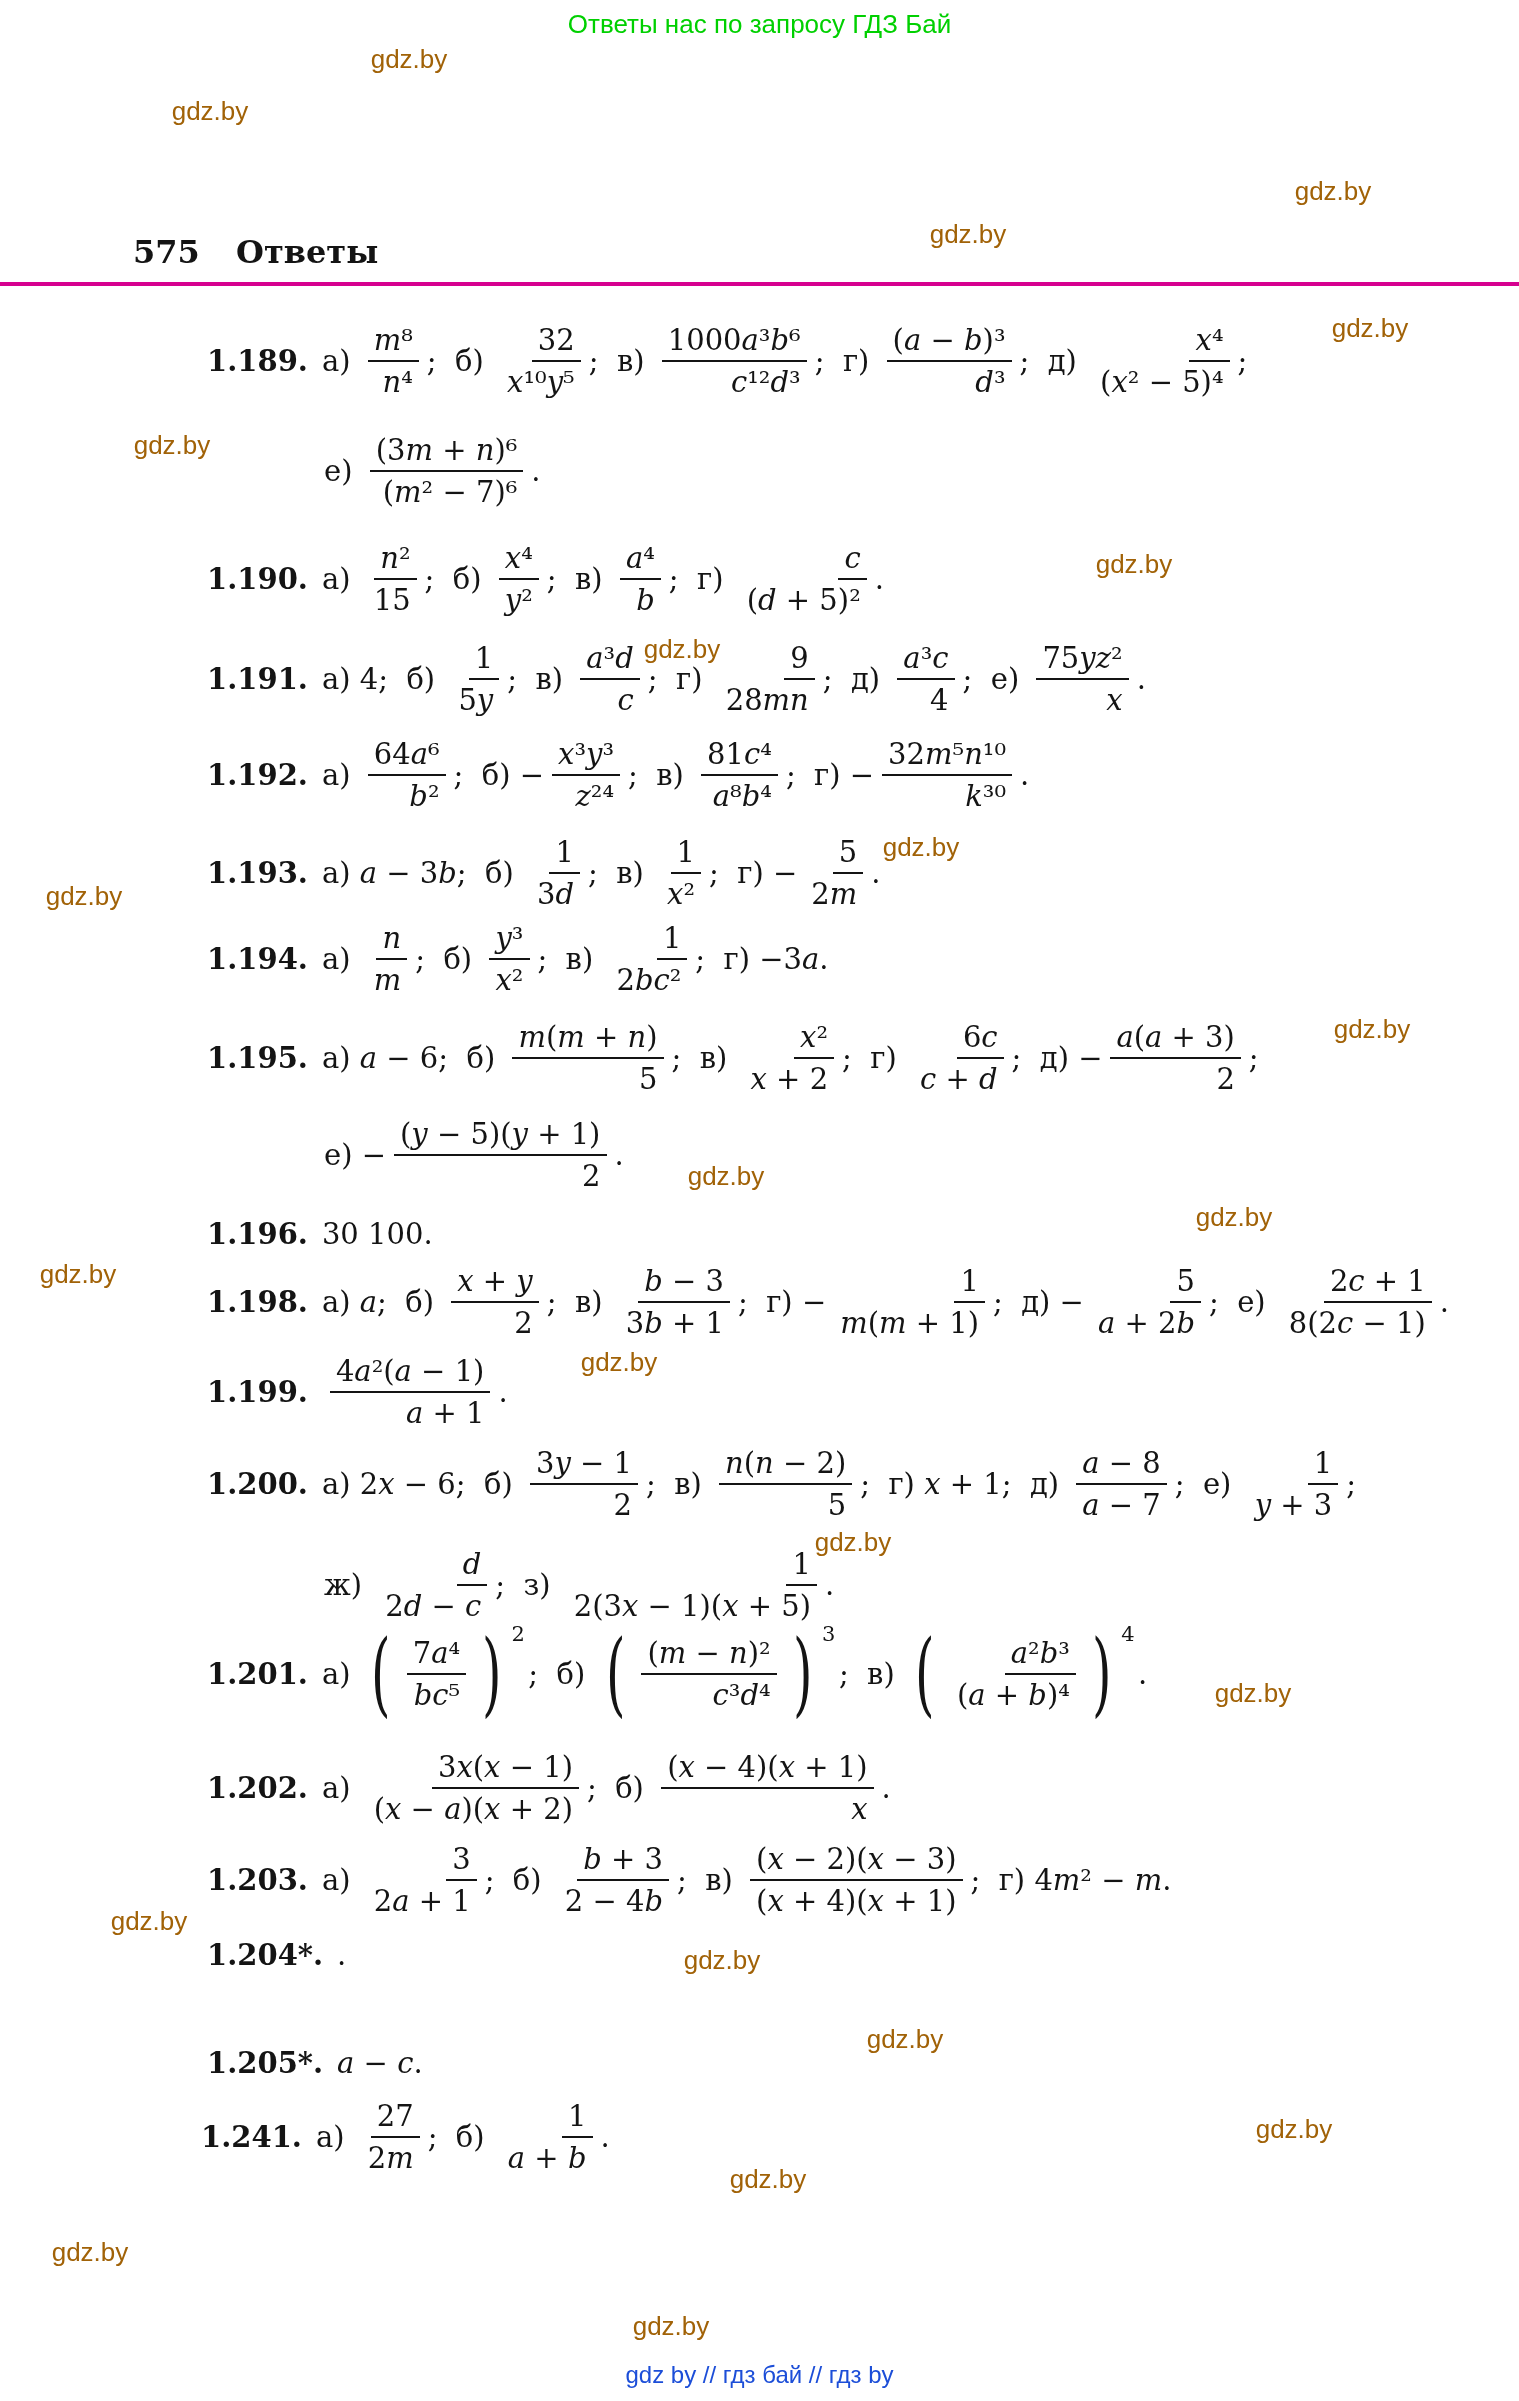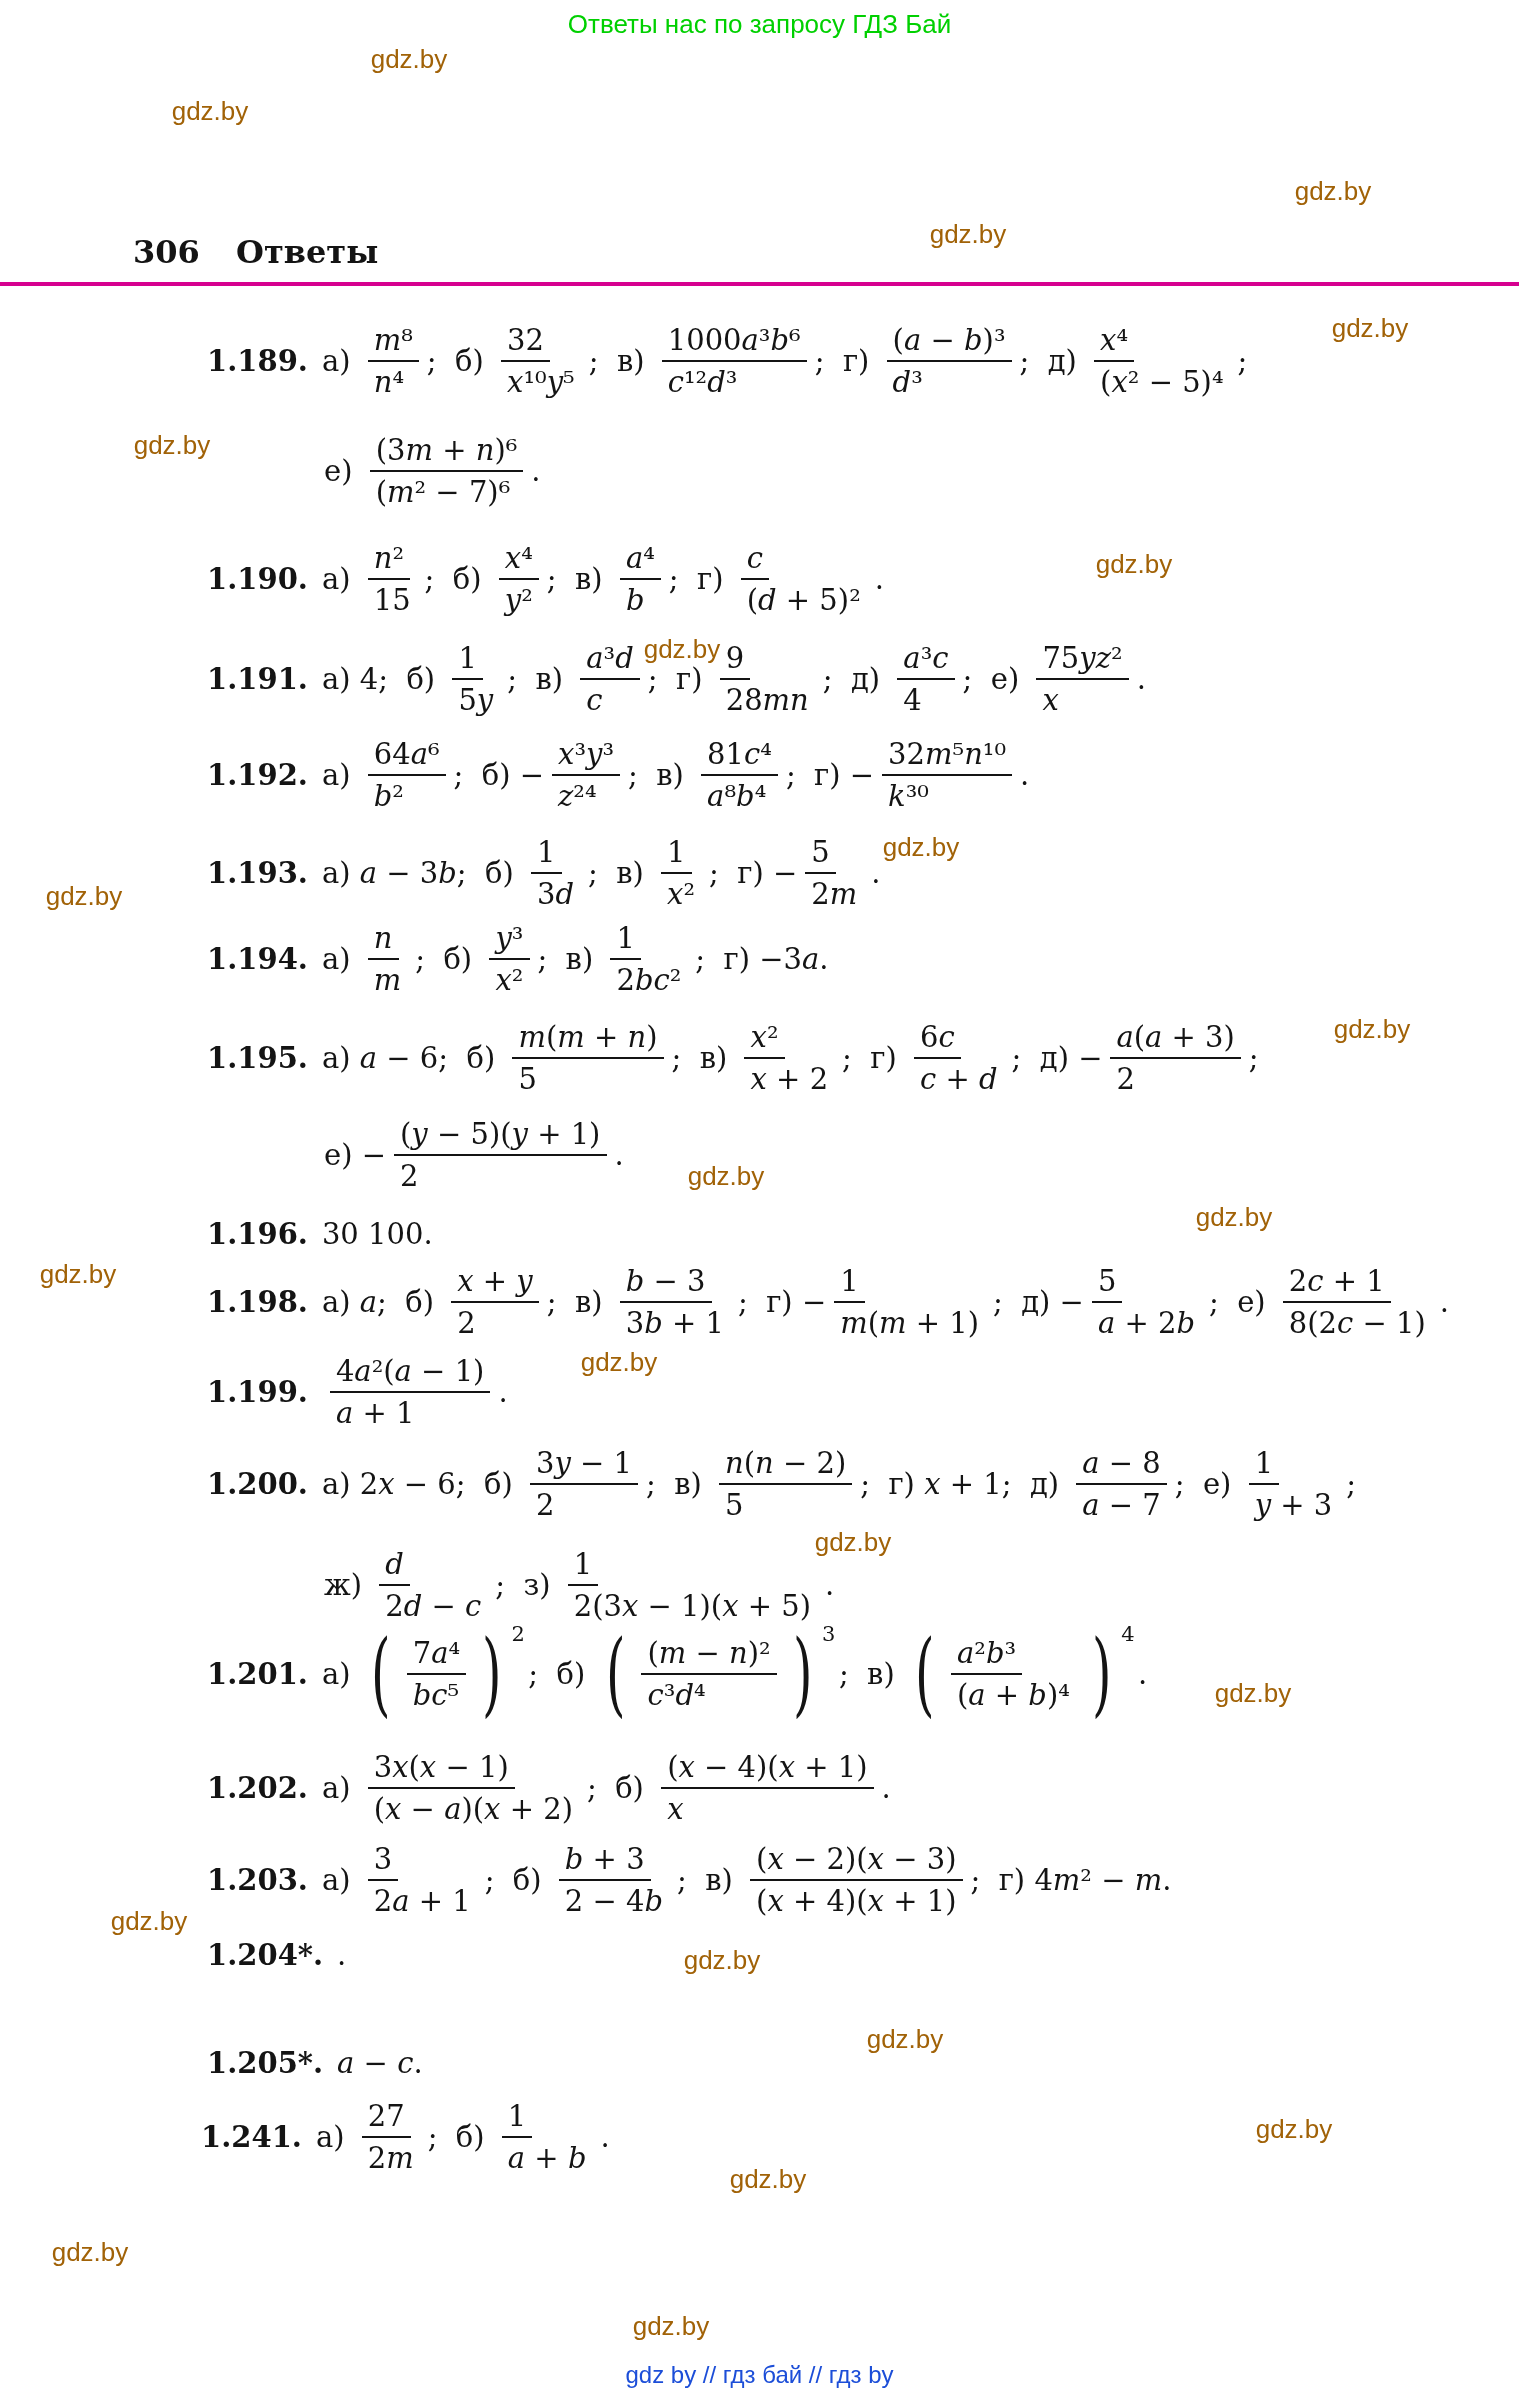--- a/index.html
+++ b/index.html
@@ -18,21 +18,21 @@
   .hdr-num{position:absolute;left:133px;top:233px;font-size:32px;font-weight:bold;}
   .hdr-title{position:absolute;left:236px;top:233px;font-size:32px;font-weight:bold;}
   .rule{position:absolute;left:0;top:282px;width:1519px;height:4.4px;background:#d6008f;}
 
   
   .row{position:absolute;display:flex;align-items:center;white-space:pre;
        font-size:29px;line-height:1.2;}
   .anum{font-weight:bold;padding-right:14px;}
   .lbl{font-style:normal;}
   .mi i, .frac i{font-style:italic;}
-  .frac{display:inline-flex;flex-direction:column;align-items:flex-start;margin:0 7.9px;text-align:center;}
+  .frac{display:inline-flex;flex-direction:column;align-items:flex-end;margin:0 7.9px;text-align:center;}
   .fn{padding:0 6.1px 2.6px;border-bottom:2.6px solid #141414;}
   .fd{padding:2.6px 6.1px 0;}
   .pfrac{display:inline-flex;align-items:center;margin:0 3.5px;}
   .bigp{font-size:91px;line-height:0;display:inline-block;transform:scaleX(0.55);font-weight:400;}
   .ppow{font-size:21px;align-self:flex-start;margin-top:-14px;margin-left:1.8px;}
 
   
   .copyright{position:absolute;top:2205px;left:0;width:100%;text-align:center;
              font-family:"Liberation Sans",sans-serif;font-size:40px;color:#f07fab;}
   .links{position:absolute;top:2361px;left:0;width:100%;text-align:center;
@@ -64,21 +64,21 @@
       <div class="wm" style="left: 1253px; top: 1693px;">gdz.by</div>
       <div class="wm" style="left: 149px; top: 1921px;">gdz.by</div>
       <div class="wm" style="left: 722px; top: 1960px;">gdz.by</div>
       <div class="wm" style="left: 905px; top: 2039px;">gdz.by</div>
       <div class="wm" style="left: 1294px; top: 2129px;">gdz.by</div>
       <div class="wm" style="left: 768px; top: 2179px;">gdz.by</div>
       <div class="wm" style="left: 90px; top: 2252px;">gdz.by</div>
       <div class="wm" style="left: 671px; top: 2326px;">gdz.by</div>
     </div>
 
-  <div class="hdr-num">306</div>
+  <div class="hdr-num">575</div>
   <div class="hdr-title">Ответы</div>
   <div class="rule"></div>
 
   <div>
       <div class="row" style="top: 323px; left: 207px;"><span class="anum">1.189.</span><span class="lbl">а) </span><span class="frac"><span class="fn"><i>m</i>⁸</span><span class="fd"><i>n</i>⁴</span></span><span class="lbl">;  б) </span><span class="frac"><span class="fn">32</span><span class="fd"><i>x</i>¹⁰<i>y</i>⁵</span></span><span class="lbl">;  в) </span><span class="frac"><span class="fn">1000<i>a</i>³<i>b</i>⁶</span><span class="fd"><i>c</i>¹²<i>d</i>³</span></span><span class="lbl">;  г) </span><span class="frac"><span class="fn">(<i>a</i> − <i>b</i>)³</span><span class="fd"><i>d</i>³</span></span><span class="lbl">;  д) </span><span class="frac"><span class="fn"><i>x</i>⁴</span><span class="fd">(<i>x</i>² − 5)⁴</span></span><span class="lbl">;</span></div>
       <div class="row" style="top: 433px; left: 324px;"><span class="lbl">е) </span><span class="frac"><span class="fn">(3<i>m</i> + <i>n</i>)⁶</span><span class="fd">(<i>m</i>² − 7)⁶</span></span><span class="lbl">.</span></div>
       <div class="row" style="top: 541px; left: 207px;"><span class="anum">1.190.</span><span class="lbl">а) </span><span class="frac"><span class="fn"><i>n</i>²</span><span class="fd">15</span></span><span class="lbl">;  б) </span><span class="frac"><span class="fn"><i>x</i>⁴</span><span class="fd"><i>y</i>²</span></span><span class="lbl">;  в) </span><span class="frac"><span class="fn"><i>a</i>⁴</span><span class="fd"><i>b</i></span></span><span class="lbl">;  г) </span><span class="frac"><span class="fn"><i>c</i></span><span class="fd">(<i>d</i> + 5)²</span></span><span class="lbl">.</span></div>
       <div class="row" style="top: 641px; left: 207px;"><span class="anum">1.191.</span><span class="lbl">а) </span><span class="mi">4</span><span class="lbl">;  б) </span><span class="frac"><span class="fn">1</span><span class="fd">5<i>y</i></span></span><span class="lbl">;  в) </span><span class="frac"><span class="fn"><i>a</i>³<i>d</i></span><span class="fd"><i>c</i></span></span><span class="lbl">;  г) </span><span class="frac"><span class="fn">9</span><span class="fd">28<i>mn</i></span></span><span class="lbl">;  д) </span><span class="frac"><span class="fn"><i>a</i>³<i>c</i></span><span class="fd">4</span></span><span class="lbl">;  е) </span><span class="frac"><span class="fn">75<i>yz</i>²</span><span class="fd"><i>x</i></span></span><span class="lbl">.</span></div>
       <div class="row" style="top: 737px; left: 207px;"><span class="anum">1.192.</span><span class="lbl">а) </span><span class="frac"><span class="fn">64<i>a</i>⁶</span><span class="fd"><i>b</i>²</span></span><span class="lbl">;  б) −</span><span class="frac"><span class="fn"><i>x</i>³<i>y</i>³</span><span class="fd"><i>z</i>²⁴</span></span><span class="lbl">;  в) </span><span class="frac"><span class="fn">81<i>c</i>⁴</span><span class="fd"><i>a</i>⁸<i>b</i>⁴</span></span><span class="lbl">;  г) −</span><span class="frac"><span class="fn">32<i>m</i>⁵<i>n</i>¹⁰</span><span class="fd"><i>k</i>³⁰</span></span><span class="lbl">.</span></div>
       <div class="row" style="top: 835px; left: 207px;"><span class="anum">1.193.</span><span class="lbl">а) </span><span class="mi"><i>a</i> − 3<i>b</i></span><span class="lbl">;  б) </span><span class="frac"><span class="fn">1</span><span class="fd">3<i>d</i></span></span><span class="lbl">;  в) </span><span class="frac"><span class="fn">1</span><span class="fd"><i>x</i>²</span></span><span class="lbl">;  г) −</span><span class="frac"><span class="fn">5</span><span class="fd">2<i>m</i></span></span><span class="lbl">.</span></div>

